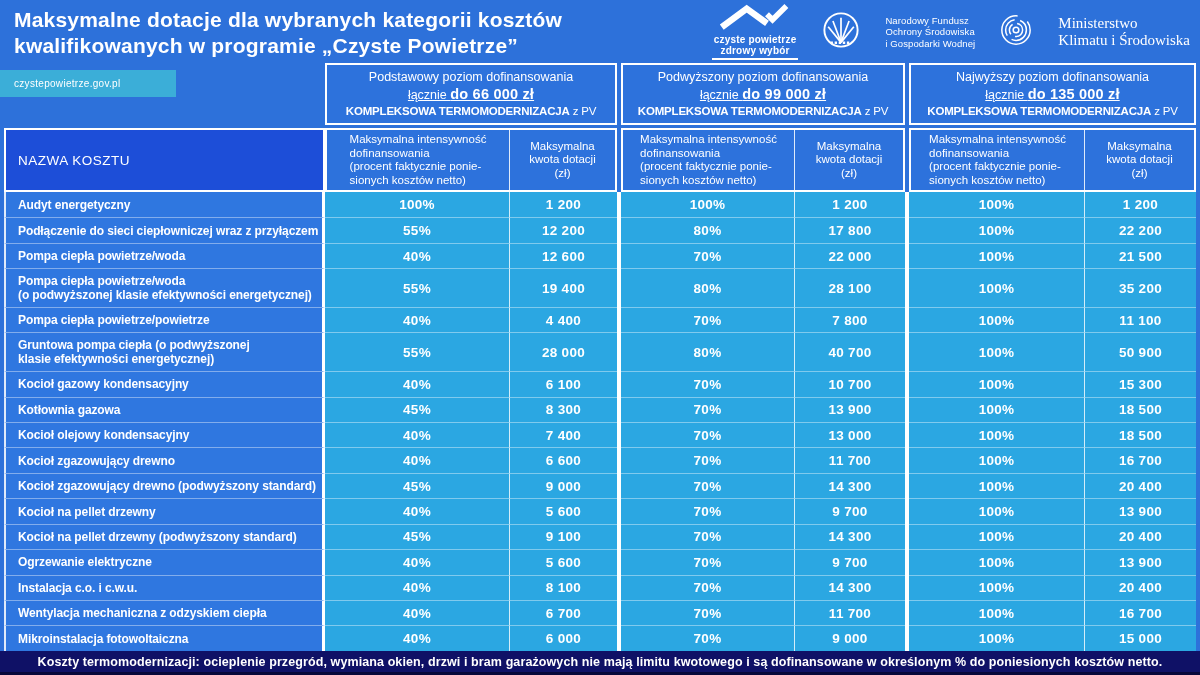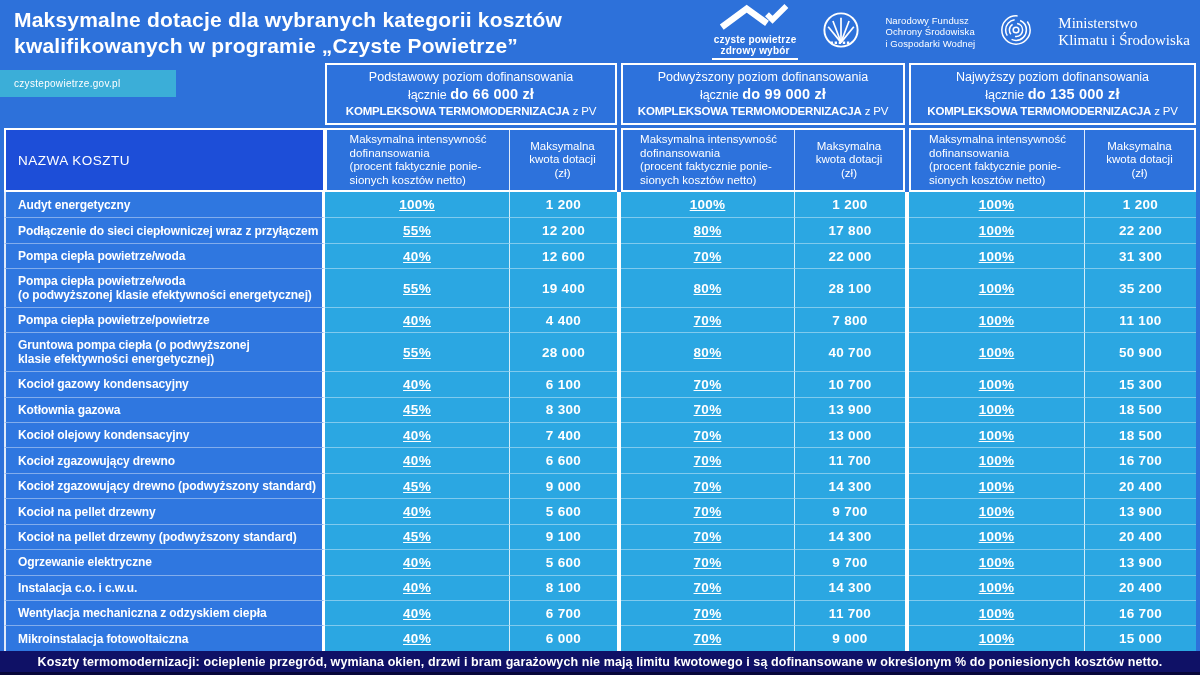--- a/index.html
+++ b/index.html
@@ -34,21 +34,21 @@
   .table { position:absolute; top:63px; left:4px; width:1192px; }
 
   .ghrow { display:flex; height:62px; }
   .ghspacer { width:321px; }
   .gap { width:4px; }
   .ghbox { box-sizing:border-box; border:2px solid #fff; background:#2D72DC;
            display:flex; flex-direction:column; justify-content:center; align-items:center;
            text-align:center; }
   .b1 { width:292px; } .b2 { width:284px; } .b3 { width:287px; }
   .gh-l1 { font-size:12.5px; line-height:16px; }
-  .gh-l2 { font-size:12.5px; line-height:18px; }
+  .gh-l2 { font-size:12.5px; line-height:18px;text-decoration:underline; }
   .gh-l2 b { font-size:14.5px; letter-spacing:.2px; }
   .gh-l3 { font-size:11.5px; line-height:15px; font-weight:bold; letter-spacing:-.2px; }
   .gh-l3 .l3s { font-weight:normal; }
 
   .shrow { display:flex; height:64px; margin-top:3px; }
   .shname { box-sizing:border-box; width:321px; border:2px solid #fff; background:#1d4ed8;
             display:flex; align-items:center; padding-left:12px;
             font-weight:normal; font-size:13.5px; letter-spacing:.5px; }
   .shbox { box-sizing:border-box; border:2px solid #fff; background:#2D72DC; display:flex; }
   .sh-i { flex:1; border-right:1px solid rgba(255,255,255,.85);
@@ -65,21 +65,21 @@
   .cell { box-sizing:border-box; background:#2BA7E2; }
   .c-name { width:321px; background:#2F77E0;
             border-left:2px solid rgba(255,255,255,.85) !important;
             border-right:3px solid #fff;
             display:flex; align-items:center; padding-left:12px;
             font-size:12px; font-weight:bold; line-height:14px;
             letter-spacing:-.1px; white-space:pre-line; }
   .trow + .trow .c-name { border-top:1px solid rgba(255,255,255,.40); }
   .c-val { display:flex; align-items:center; justify-content:center;
            font-weight:bold; font-size:13.5px; letter-spacing:.3px; }
-  .c-i { border-right:1px solid rgba(255,255,255,.80);text-decoration:underline; }
+  .c-i { border-right:1px solid rgba(255,255,255,.80); }
   .c-i1 { width:185px; } .c-k1 { width:107px; }
   .c-i2 { width:174px; } .c-k2 { width:110px; }
   .c-i3 { width:176px; } .c-k3 { width:111px; }
   .sep { width:4px; background:#fff; border-top:none !important; }
 
   
   .footer {
     position:absolute; left:0; bottom:0; width:1200px; height:24px;
     box-sizing:border-box; background:#0F1166; border-bottom:3px solid #07073A;
     display:flex; align-items:center; justify-content:center;
@@ -226,21 +226,21 @@
   </div>
         <div class="trow">
     <div class="cell c-name">Pompa ciepła powietrze/woda</div>
     <div class="cell c-val c-i c-i1">40%</div>
     <div class="cell c-val c-k1">12 600</div>
     <div class="sep"></div>
     <div class="cell c-val c-i c-i2">70%</div>
     <div class="cell c-val c-k2">22 000</div>
     <div class="sep"></div>
     <div class="cell c-val c-i c-i3">100%</div>
-    <div class="cell c-val c-k3">31 300</div>
+    <div class="cell c-val c-k3">21 500</div>
   </div>
         <div class="trow tall">
     <div class="cell c-name">Pompa ciepła powietrze/woda
 (o podwyższonej klasie efektywności energetycznej)</div>
     <div class="cell c-val c-i c-i1">55%</div>
     <div class="cell c-val c-k1">19 400</div>
     <div class="sep"></div>
     <div class="cell c-val c-i c-i2">80%</div>
     <div class="cell c-val c-k2">28 100</div>
     <div class="sep"></div>

